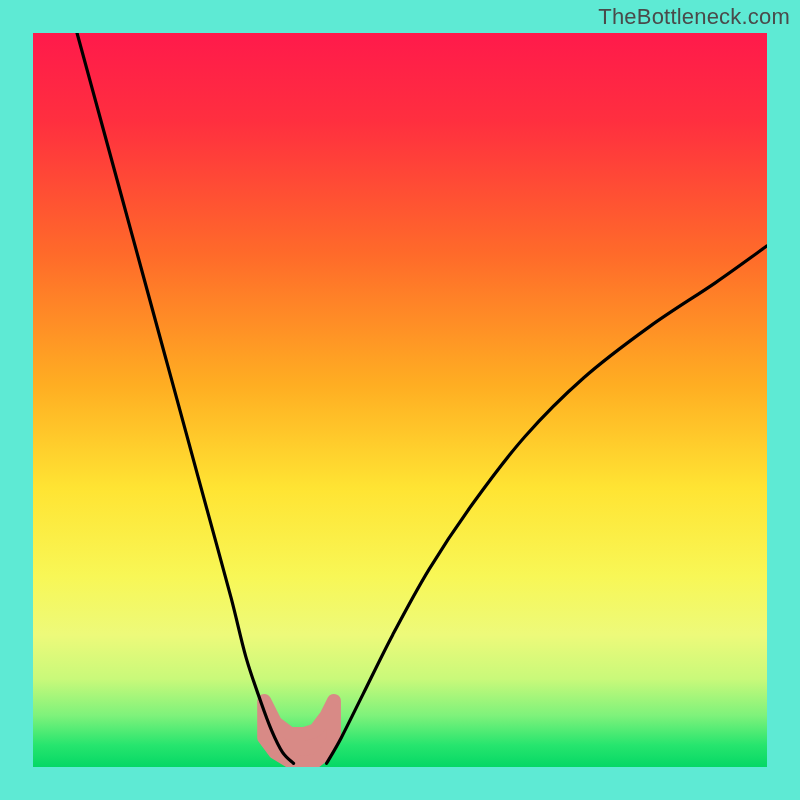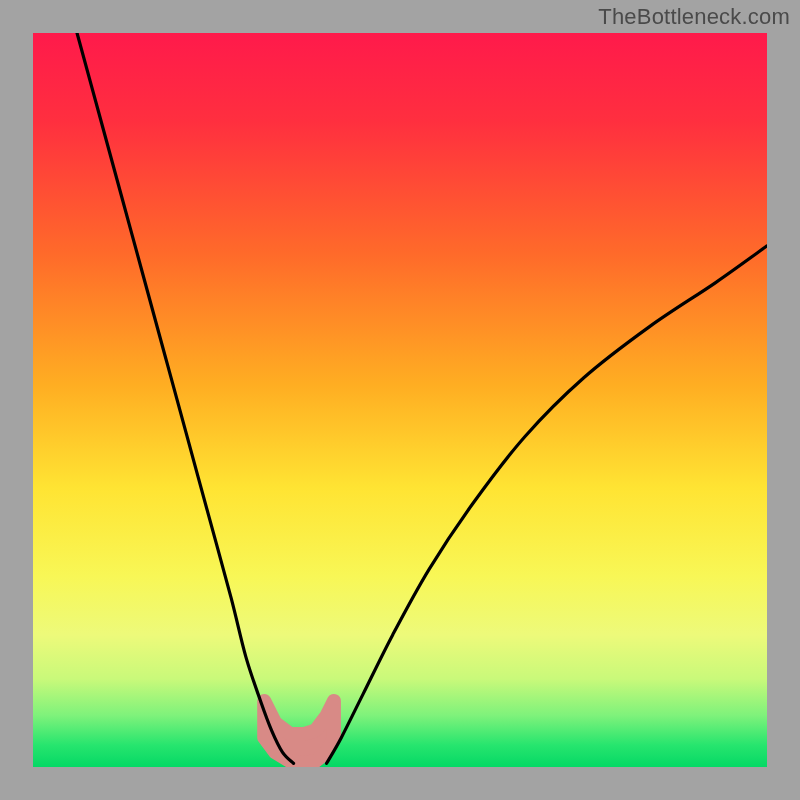--- a/index.html
+++ b/index.html
@@ -8,21 +8,21 @@
     width: 800px;
     height: 800px;
     background: #000;
     overflow: hidden;
     font-family: Arial, Helvetica, sans-serif;
   }
   .outer {
     position: relative;
     width: 800px;
     height: 800px;
-    background: #a3a3a3;
+    background: #5eead4;
   }
   .watermark {
     position: absolute;
     top: 4px;
     right: 10px;
     color: #4a4a4a;
     font-size: 22px;
     font-weight: 400;
     letter-spacing: 0.2px;
     z-index: 10;

